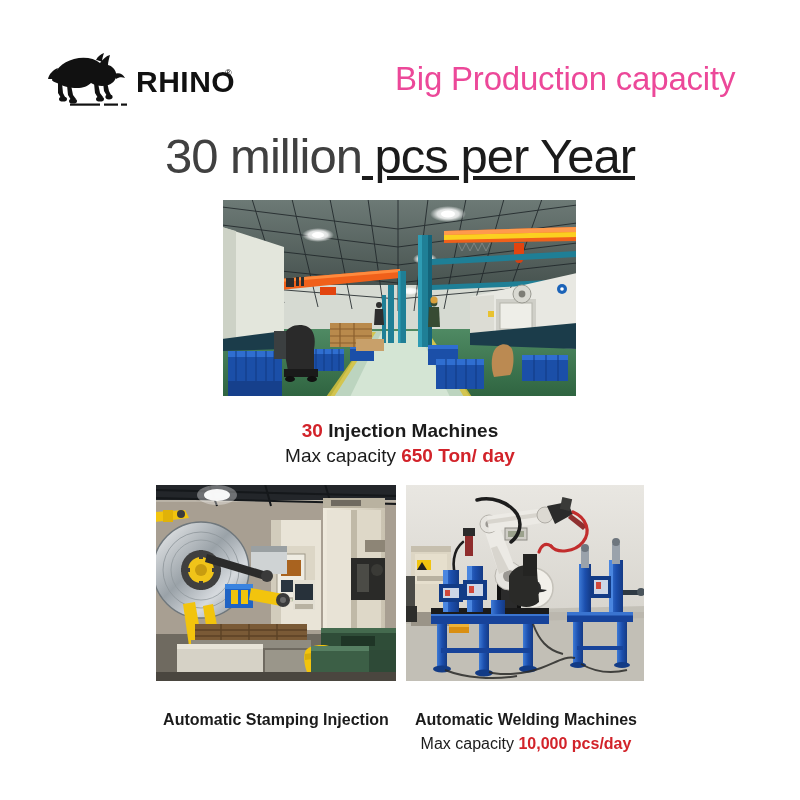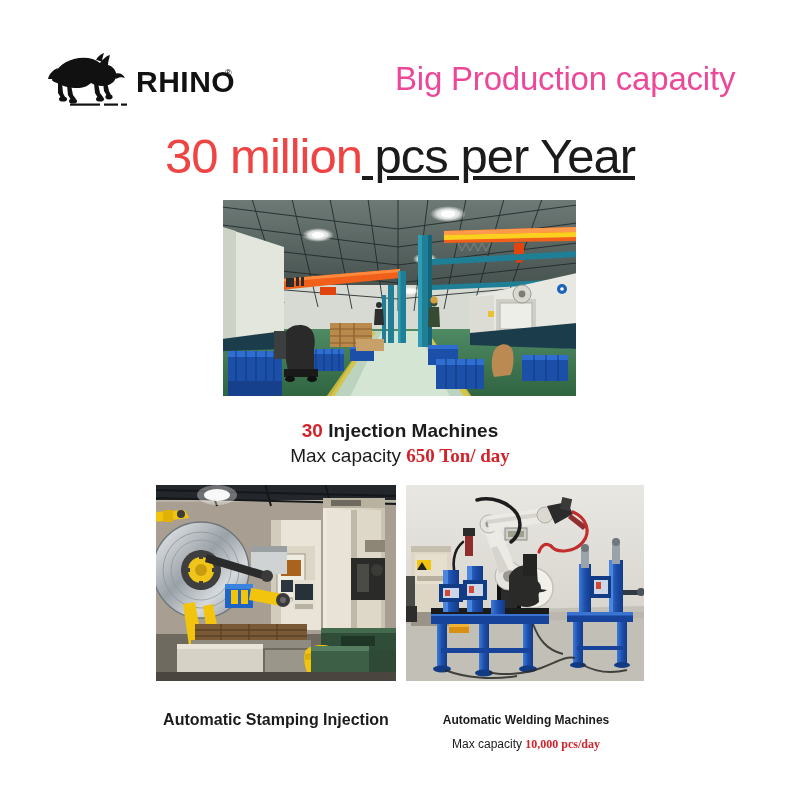--- a/index.html
+++ b/index.html
@@ -25,54 +25,54 @@
     letter-spacing:-0.2px;white-space:nowrap;
   }
 
   .headline{
     position:absolute;left:0;top:125px;width:800px;
     text-align:center;
     font-size:49px;line-height:62px;font-weight:400;
     letter-spacing:-1px;white-space:nowrap;
     color:#1b1b1b;
   }
-  .headline .hl-red{color:#ef4444;}
+  .headline .hl-red{color:#404040;}
   .headline .hl-black{color:#1b1b1b;text-decoration:underline;}
 
   
   .photo{
     position:absolute;overflow:hidden;background:#cfcfcf;
   }
   .photo svg{display:block;width:100%;height:100%;}
 
   #photo-injection{left:222px;top:199px;width:355px;height:198px;}
   #photo-stamping {left:155px;top:484px;width:242px;height:198px;}
   #photo-welding  {left:405px;top:484px;width:240px;height:198px;}
 
   
   .caption{position:absolute;text-align:center;color:#1b1b1b;}
   .caption .l1{display:block;font-weight:bold;white-space:nowrap;}
   .caption .l2{display:block;white-space:nowrap;}
   .red{color:#d2232a;}
-  .bold{font-weight:bold;font-family:Liberation Serif, serif;}
+  .bold{font-weight:bold;}
 
   #caption-injection{
     left:200px;top:418px;width:400px;
     font-size:19px;line-height:25px;
   }
   #caption-injection .l1{font-size:19px;}
   #caption-injection .l2{font-size:19px;}
 
   #caption-stamping{
     left:140px;top:708px;width:272px;
     font-size:16px;line-height:24px;
   }
   #caption-welding{
     left:398px;top:708px;width:256px;
-    font-size:12px;line-height:24px;
+    font-size:16px;line-height:24px;
   }
 </style>
 </head>
 <body>
 
 <div class="page">
 
   <div class="logo">
     <svg viewBox="0 0 195 56" xmlns="http://www.w3.org/2000/svg">
 

